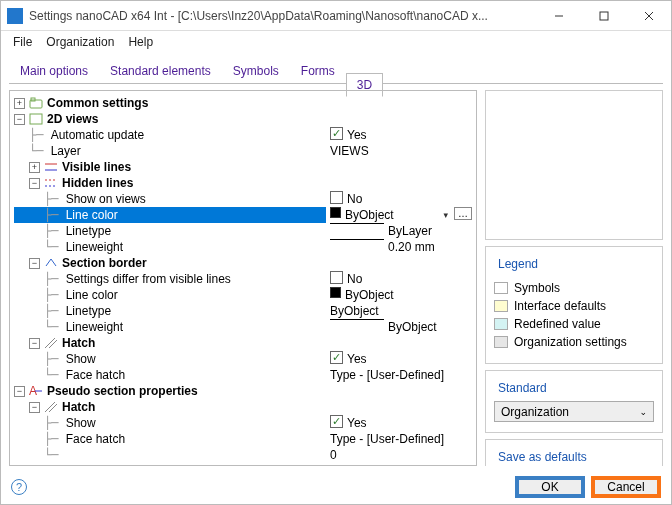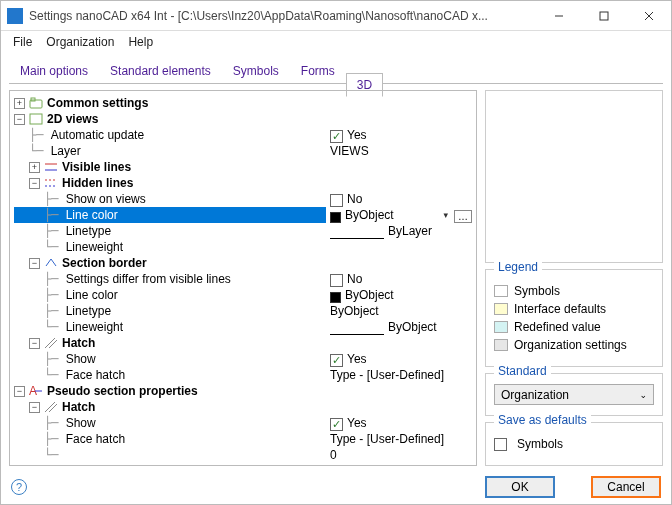--- a/index.html
+++ b/index.html
@@ -25,50 +25,50 @@
 
   
   .content { flex: 1; display: flex; margin: 6px 8px 4px 8px; gap: 8px; overflow: hidden; }
   .left-pane { flex: 1; border: 1px solid #bbb; position: relative; display: flex; flex-direction: column; overflow: hidden; }
   .tree-scroll { flex: 1; overflow-y: scroll; overflow-x: hidden; padding: 4px 0 4px 4px; }
   .right-pane { width: 178px; display: flex; flex-direction: column; gap: 6px; }
 
   
   .row { display: flex; align-items: center; height: 16px; line-height: 16px; }
   .row .label { flex: 0 0 312px; display: flex; align-items: center; overflow: hidden; }
-  .row .value { flex: 1; display: flex; align-items: flex-end; padding-left: 4px; }
+  .row .value { flex: 1; display: flex; align-items: flex-start; padding-left: 4px; }
   .row.selected .label { background: #0078d7; color: #fff; }
   .group-label { font-weight: bold; }
   .exp { width: 11px; height: 11px; border: 1px solid #888; margin-right: 4px; display: inline-flex; align-items: center; justify-content: center; font-size: 9px; line-height: 9px; color: #333; flex: none; }
   .noexp { width: 15px; flex: none; }
   .tree-line { color: #999; font-family: monospace; font-size: 12px; white-space: pre; }
   .ticon { width: 14px; height: 12px; margin-right: 4px; flex: none; display: inline-flex; align-items: center; justify-content: center; }
   .ticon svg { width: 14px; height: 12px; }
   .checkbox-v { width: 13px; height: 13px; border: 1px solid #666; display: inline-flex; align-items: center; justify-content: center; margin-right: 4px; flex: none; }
   .checkbox-v.checked::after { content: "✓"; color: #2a7a2a; font-size: 11px; line-height: 11px; }
   .swatch { width: 11px; height: 11px; border: 1px solid #333; margin-right: 4px; flex: none; }
   .swatch.black { background: #000; }
   .line-bylayer { display: inline-block; width: 54px; border-top: 1px solid #000; margin-right: 4px; }
   .line-weight { display: inline-block; width: 54px; border-top: 1px solid #000; margin-right: 4px; }
   .dd-arrow { margin-left: auto; margin-right: 6px; font-size: 9px; color: #333; }
   .dots { border: 1px solid #888; padding: 0 3px; font-size: 10px; line-height: 11px; margin-right: 4px; }
 
   
-  .group { border: 1px solid #ccc; padding: 4px 8px 10px 8px; }
+  .group { border: 1px solid #ccc; padding: 24px 8px 10px 8px; }
   .group-title { position: relative; top: -14px; background: #fff; display: inline-block; padding: 0 4px; color: #1a56b0; }
   .group-body { margin-top: -8px; }
   .legend-item { display: flex; align-items: center; gap: 6px; margin: 4px 0; }
   .legend-sw { width: 14px; height: 12px; border: 1px solid #aaa; }
   .select { width: 100%; height: 21px; border: 1px solid #aaa; background: #eee; display: flex; align-items: center; padding: 0 6px; }
   .select .dd { margin-left: auto; font-size: 9px; }
 
   
   .footer { display: flex; align-items: center; padding: 6px 10px; gap: 6px; }
   .help-icon { width: 16px; height: 16px; border: 1.5px solid #3a7fc4; border-radius: 50%; color: #3a7fc4; display: flex; align-items: center; justify-content: center; font-size: 11px; margin-right: auto; }
-  .btn { width: 70px; height: 22px; border: 2px solid #f97316; background: #eee; display: flex; align-items: center; justify-content: center; margin-left: 30px; }
+  .btn { width: 70px; height: 22px; border: 4px solid #f97316; background: #eee; display: flex; align-items: center; justify-content: center; }
   .btn.default { border-color: #3a7fc4; }
 
   .chk { width: 13px; height: 13px; border: 1px solid #666; display: inline-flex; margin-right: 4px; }
 </style>
 </head>
 <body>
 
 <div class="window">
 
   <div class="titlebar">
@@ -233,20 +233,24 @@
             </div>
         </div>
 
         <div class="row">
           <div class="label">
               <span class="noexp"></span>
               <span class="noexp"></span>
               <span class="tree-line">└─ </span>
               <span>Lineweight</span>
             </div>
+          <div class="value">
+              <span class="line-weight"></span>
+              <span>0.20 mm</span>
+            </div>
         </div>
 
         <div class="row">
           <div class="label">
               <span class="noexp"></span>
               <span class="exp">−</span>
             <span class="ticon">
                 <svg viewBox="0 0 14 12">
                   <path d="M2 9 L7 2 L12 9" fill="none" stroke="#36c"></path>
                 </svg>

